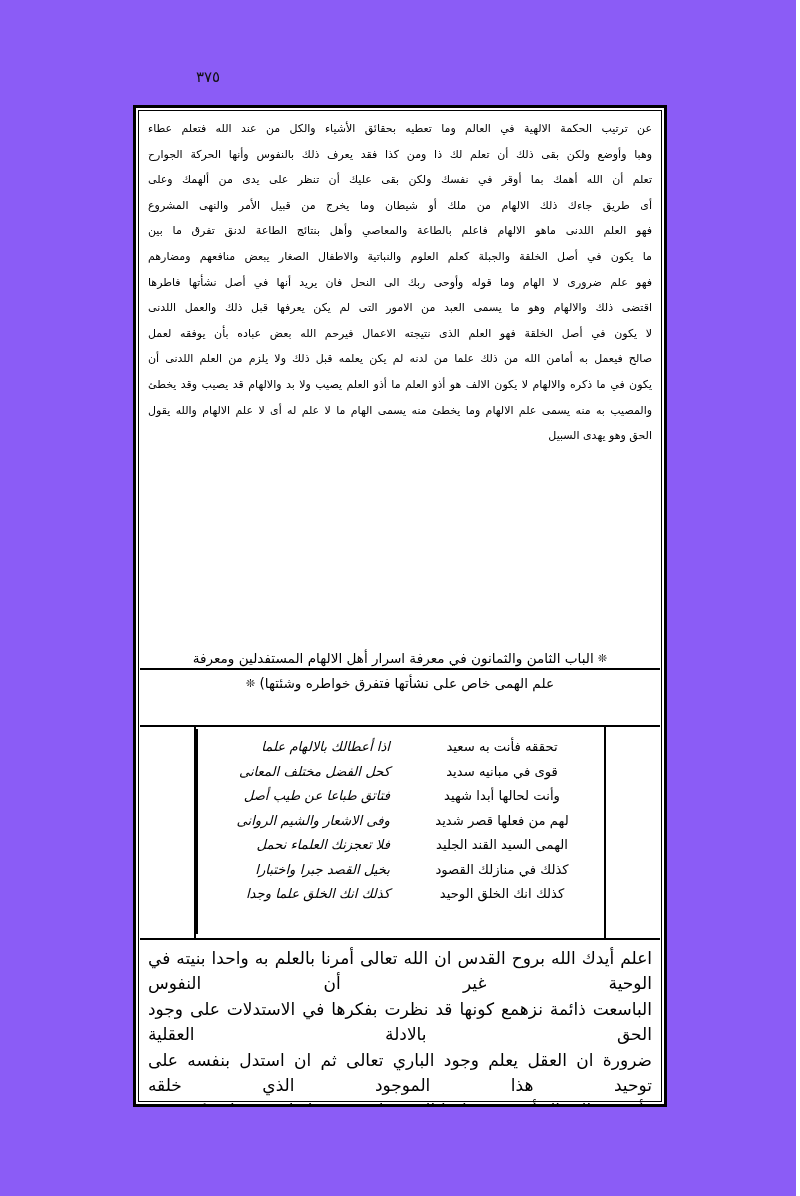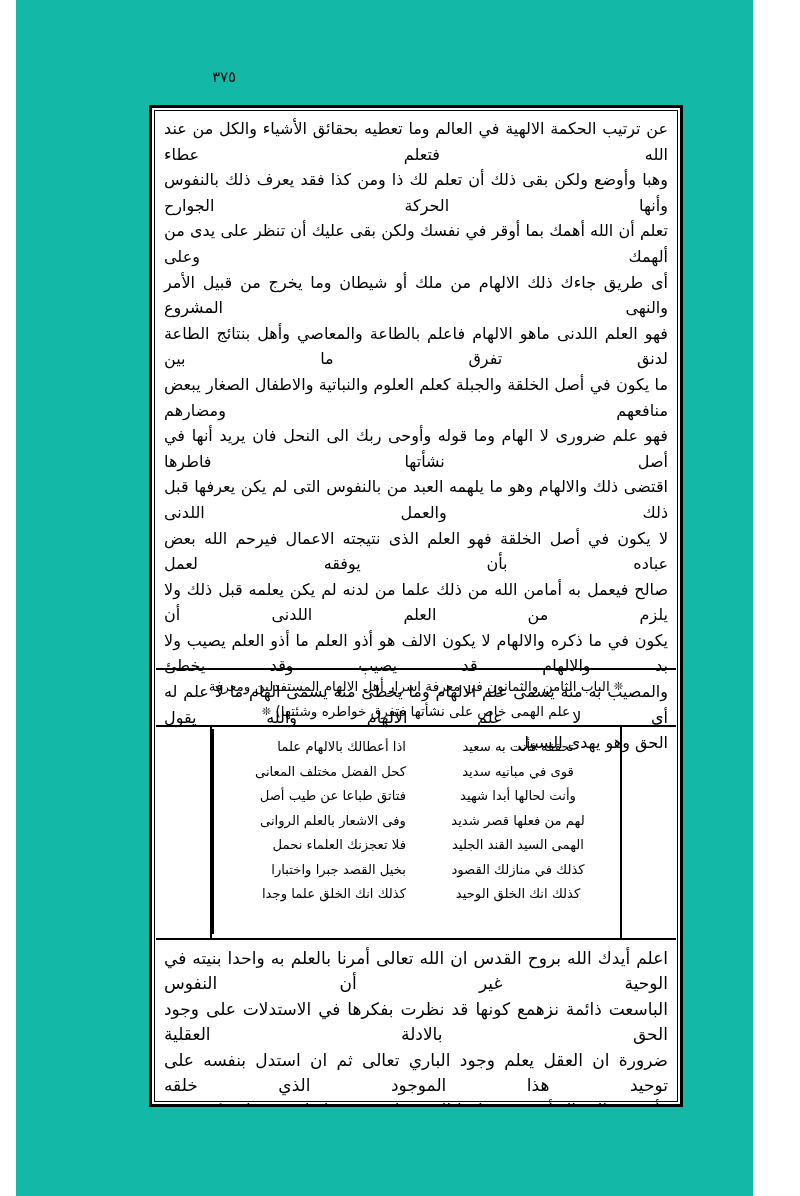--- a/index.html
+++ b/index.html
@@ -10,24 +10,23 @@
   body {
     width: 800px;
     height: 1196px;
     font-family: "DejaVu Sans", sans-serif;
     color: #000000;
     overflow: hidden;
   }
 
   .page {
     position: relative;
-    width: 737px;
+    width: 796px;
     height: 1196px;
-    background: #14b8a6;
-    margin-left: 16px;
+    background: #8b5cf6;
   }
 
   
   .page-number {
     position: absolute;
     top: 68px;
     left: 196px;
     font-size: 15px;
     letter-spacing: 1px;
     direction: rtl;
@@ -65,21 +64,21 @@
     font-family: "DejaVu Sans", sans-serif;
     color: #000;
     unicode-bidi: plaintext;
   }
 
   .section-main {
     position: absolute;
     top: 8px;
     right: 12px;
     left: 12px;
-    font-size: 16px;
+    font-size: 11px;
     line-height: 25.6px;
   }
   .section-main p {
     margin: 0;
   }
 
   
   .rule {
     position: absolute;
     left: 4px;
@@ -87,21 +86,21 @@
     height: 2px;
     background: #000;
   }
   .rule-1 { top: 560px; }
   .rule-2 { top: 617px; }
   .rule-3 { top: 830px; }
 
   
   .chapter-head {
     position: absolute;
-    top: 566px;
+    top: 538px;
     right: 18px;
     left: 18px;
     font-size: 13.6px;
     line-height: 24px;
     text-align: center;
     direction: rtl;
   }
   .chapter-head .line {
     display: block;
   }
@@ -121,20 +120,21 @@
     flex-direction: row-reverse;
     direction: rtl;
   }
   .poem-col {
     flex: 1 1 50%;
     padding: 6px 10px 0 10px;
     box-sizing: border-box;
   }
   .poem-col.right {
     border-left: 2px solid #000;
+    font-style: italic;
   }
   .poem-line {
     font-size: 13.2px;
     line-height: 24.5px;
     direction: rtl;
     text-align: right;
     white-space: nowrap;
   }
   .poem-col.left .poem-line {
     text-align: center;
@@ -172,21 +172,21 @@
     <div class="frame-inner"></div>
 
     <div class="ar section-main">
       <p>عن ترتيب الحكمة الالهية في العالم وما تعطيه بحقائق الأشياء والكل من عند الله فتعلم عطاء</p>
       <p>وهبا وأوضع ولكن بقى ذلك أن تعلم لك ذا ومن كذا فقد يعرف ذلك بالنفوس وأنها الحركة الجوارح</p>
       <p>تعلم أن الله أهمك بما أوقر في نفسك ولكن بقى عليك أن تنظر على يدى من ألهمك وعلى</p>
       <p>أى طريق جاءك ذلك الالهام من ملك أو شيطان وما يخرج من قبيل الأمر والنهى المشروع</p>
       <p>فهو العلم اللدنى ماهو الالهام فاعلم بالطاعة والمعاصي وأهل بنتائج الطاعة لدنق تفرق ما بين</p>
       <p>ما يكون في أصل الخلقة والجبلة كعلم العلوم والنباتية والاطفال الصغار يبعض منافعهم ومضارهم</p>
       <p>فهو علم ضرورى لا الهام وما قوله وأوحى ربك الى النحل فان يريد أنها في أصل نشأتها فاطرها</p>
-      <p>اقتضى ذلك والالهام وهو ما يلهمه العبد من بالنفوس التى لم يكن يعرفها قبل ذلك والعمل اللدنى</p>
+      <p>اقتضى ذلك والالهام وهو ما يسمى العبد من الامور التى لم يكن يعرفها قبل ذلك والعمل اللدنى</p>
       <p>لا يكون في أصل الخلقة فهو العلم الذى نتيجته الاعمال فيرحم الله بعض عباده بأن يوفقه لعمل</p>
       <p>صالح فيعمل به أمامن الله من ذلك علما من لدنه لم يكن يعلمه قبل ذلك ولا يلزم من العلم اللدنى أن</p>
       <p>يكون في ما ذكره والالهام لا يكون الالف هو أذو العلم ما أذو العلم يصيب ولا بد والالهام قد يصيب وقد يخطئ</p>
       <p>والمصيب به منه يسمى علم الالهام وما يخطئ منه يسمى الهام ما لا علم له أى لا علم الالهام والله يقول</p>
       <p class="last-line" style="text-align-last:right;">الحق وهو يهدى السبيل</p>
     </div>
 
     <div class="rule rule-1"></div>
 
     <div class="chapter-head">
@@ -203,21 +203,21 @@
     <div class="rule rule-2"></div>
 
     <div class="poem-border-right"></div>
     <div class="poem-border-left"></div>
 
     <div class="poem">
       <div class="poem-col right">
         <div class="poem-line">اذا أعطالك بالالهام علما</div>
         <div class="poem-line">كحل الفضل مختلف المعانى</div>
         <div class="poem-line">فتاتق طباعا عن طيب أصل</div>
-        <div class="poem-line">وفى الاشعار بالعلم الروانى</div>
+        <div class="poem-line">وفى الاشعار والشيم الروانى</div>
         <div class="poem-line">فلا تعجزنك العلماء نحمل</div>
         <div class="poem-line">بخيل القصد جبرا واختبارا</div>
         <div class="poem-line">كذلك انك الخلق علما وجدا</div>
       </div>
       <div class="poem-col left">
         <div class="poem-line">تحققه فأنت به سعيد</div>
         <div class="poem-line">قوى في مبانيه سديد</div>
         <div class="poem-line">وأنت لحالها أبدا شهيد</div>
         <div class="poem-line">لهم من فعلها قصر شديد</div>
         <div class="poem-line">الهمى السيد القند الجليد</div>

